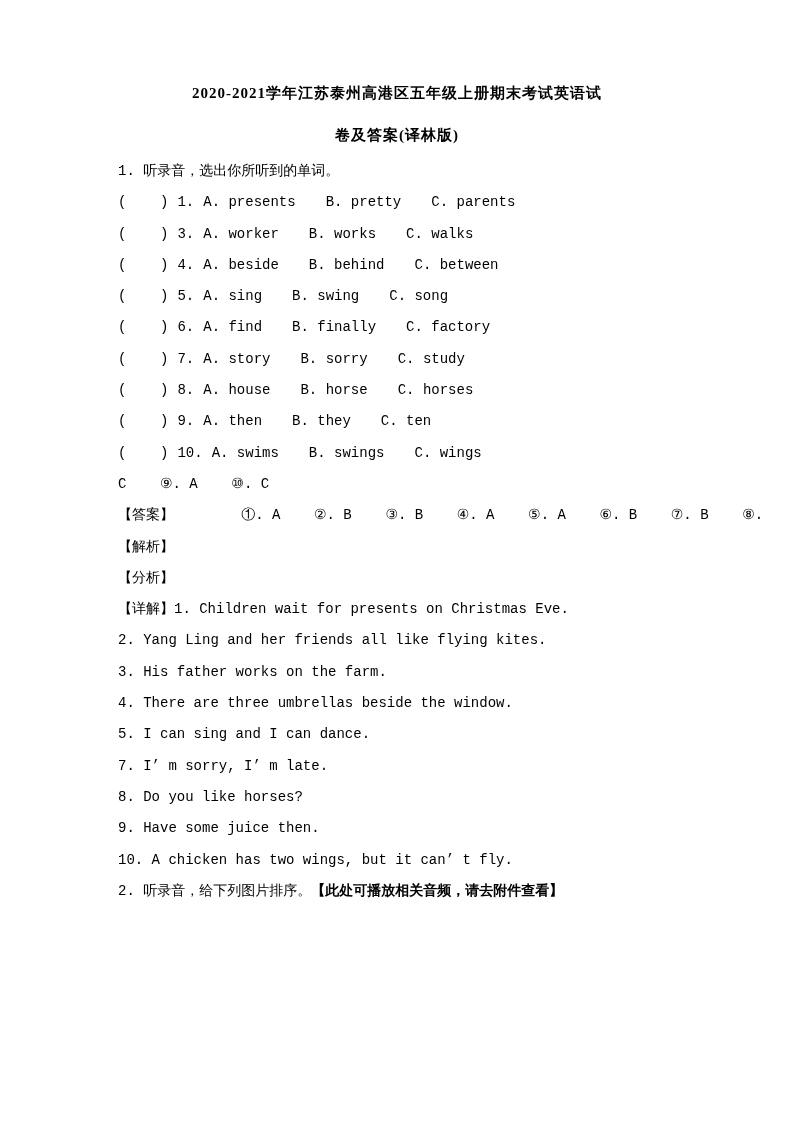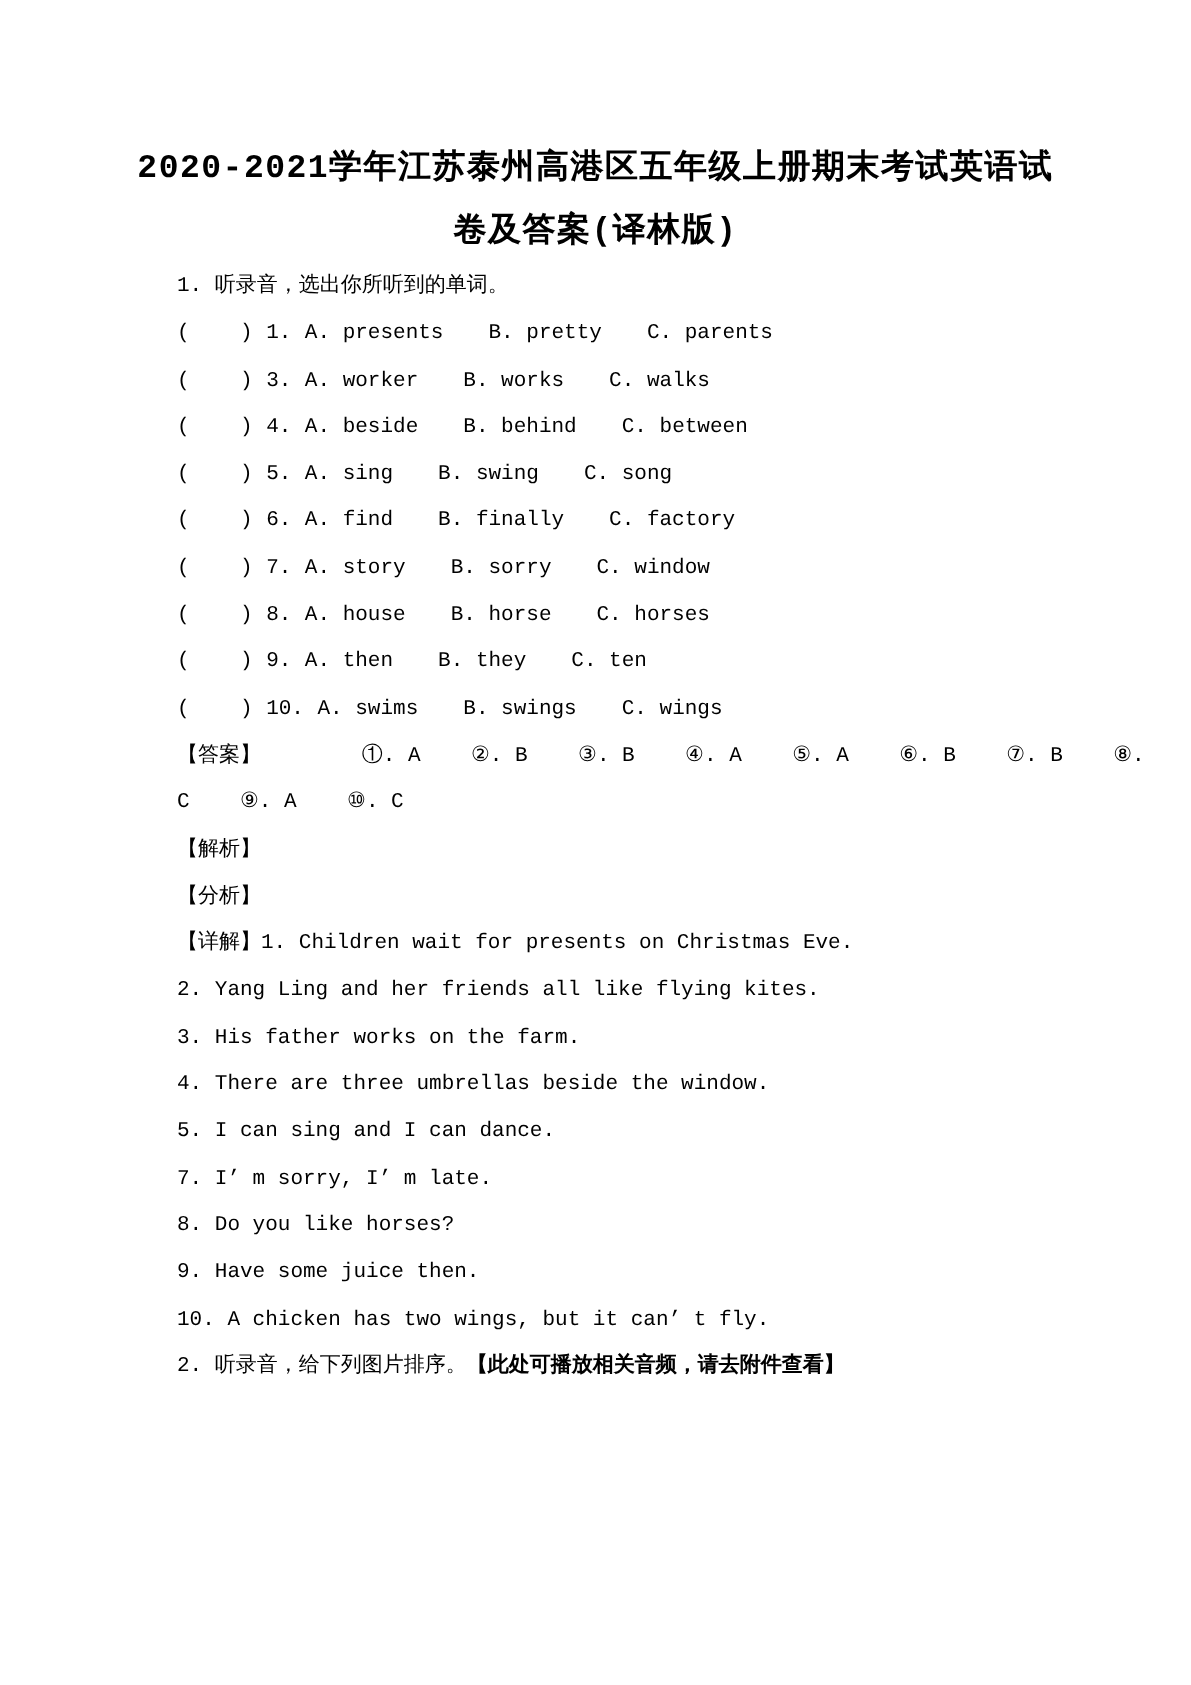--- a/index.html
+++ b/index.html
@@ -11,25 +11,25 @@
     position: relative;
     width: 794px;
     height: 1123px;
     background: #ffffff;
     color: #000000;
     overflow: hidden;
     font-family: "Liberation Mono", "DejaVu Sans Mono", monospace;
     font-size: 14px;
   }
   .title {
-    margin-top: 92px;
+    margin-top: 72px;
     text-align: center;
-    font-family: Liberation Mono, monospace;
+    font-family: Liberation Serif, serif;
     font-weight: 700;
-    font-size: 22px;
+    font-size: 15px;
     line-height: 42px;
     letter-spacing: 1px;
   }
   .content {
     margin-left: 118px;
     margin-right: 50px;
     line-height: 31.3px;
   }
   .line {
     white-space: pre;
@@ -71,31 +71,31 @@
 
 
   <div class="line mc-row"><span class="blank">(    )</span><span class="num">3.</span><span class="opt opt-a">A. worker</span><span class="opt opt-b">B. works</span><span class="opt opt-c">C. walks</span></div>
 
   <div class="line mc-row"><span class="blank">(    )</span><span class="num">4.</span><span class="opt opt-a">A. beside</span><span class="opt opt-b">B. behind</span><span class="opt opt-c">C. between</span></div>
 
   <div class="line mc-row"><span class="blank">(    )</span><span class="num">5.</span><span class="opt opt-a">A. sing</span><span class="opt opt-b">B. swing</span><span class="opt opt-c">C. song</span></div>
 
   <div class="line mc-row"><span class="blank">(    )</span><span class="num">6.</span><span class="opt opt-a">A. find</span><span class="opt opt-b">B. finally</span><span class="opt opt-c">C. factory</span></div>
 
-  <div class="line mc-row"><span class="blank">(    )</span><span class="num">7.</span><span class="opt opt-a">A. story</span><span class="opt opt-b">B. sorry</span><span class="opt opt-c">C. window</span></div>
+  <div class="line mc-row"><span class="blank">(    )</span><span class="num">7.</span><span class="opt opt-a">A. story</span><span class="opt opt-b">B. sorry</span><span class="opt opt-c">C. study</span></div>
 
   <div class="line mc-row"><span class="blank">(    )</span><span class="num">8.</span><span class="opt opt-a">A. house</span><span class="opt opt-b">B. horse</span><span class="opt opt-c">C. horses</span></div>
 
   <div class="line mc-row"><span class="blank">(    )</span><span class="num">9.</span><span class="opt opt-a">A. then</span><span class="opt opt-b">B. they</span><span class="opt opt-c">C. ten</span></div>
 
   <div class="line mc-row"><span class="blank">(    )</span><span class="num">10.</span><span class="opt opt-a">A. swims</span><span class="opt opt-b">B. swings</span><span class="opt opt-c">C. wings</span></div>
 </div>
 
+    <div class="line">C    ⑨. A    ⑩. C</div>
     <div class="line">【答案】        ①. A    ②. B    ③. B    ④. A    ⑤. A    ⑥. B    ⑦. B    ⑧.</div>
-    <div class="line">C    ⑨. A    ⑩. C</div>
 
     <div class="line">【解析】</div>
     <div class="line">【分析】</div>
 
     <div id="detail-list">
   <div class="line">【详解】1. Children wait for presents on Christmas Eve.</div>
 
   <div class="line">2. Yang Ling and her friends all like flying kites.</div>
 
   <div class="line">3. His father works on the farm.</div>

